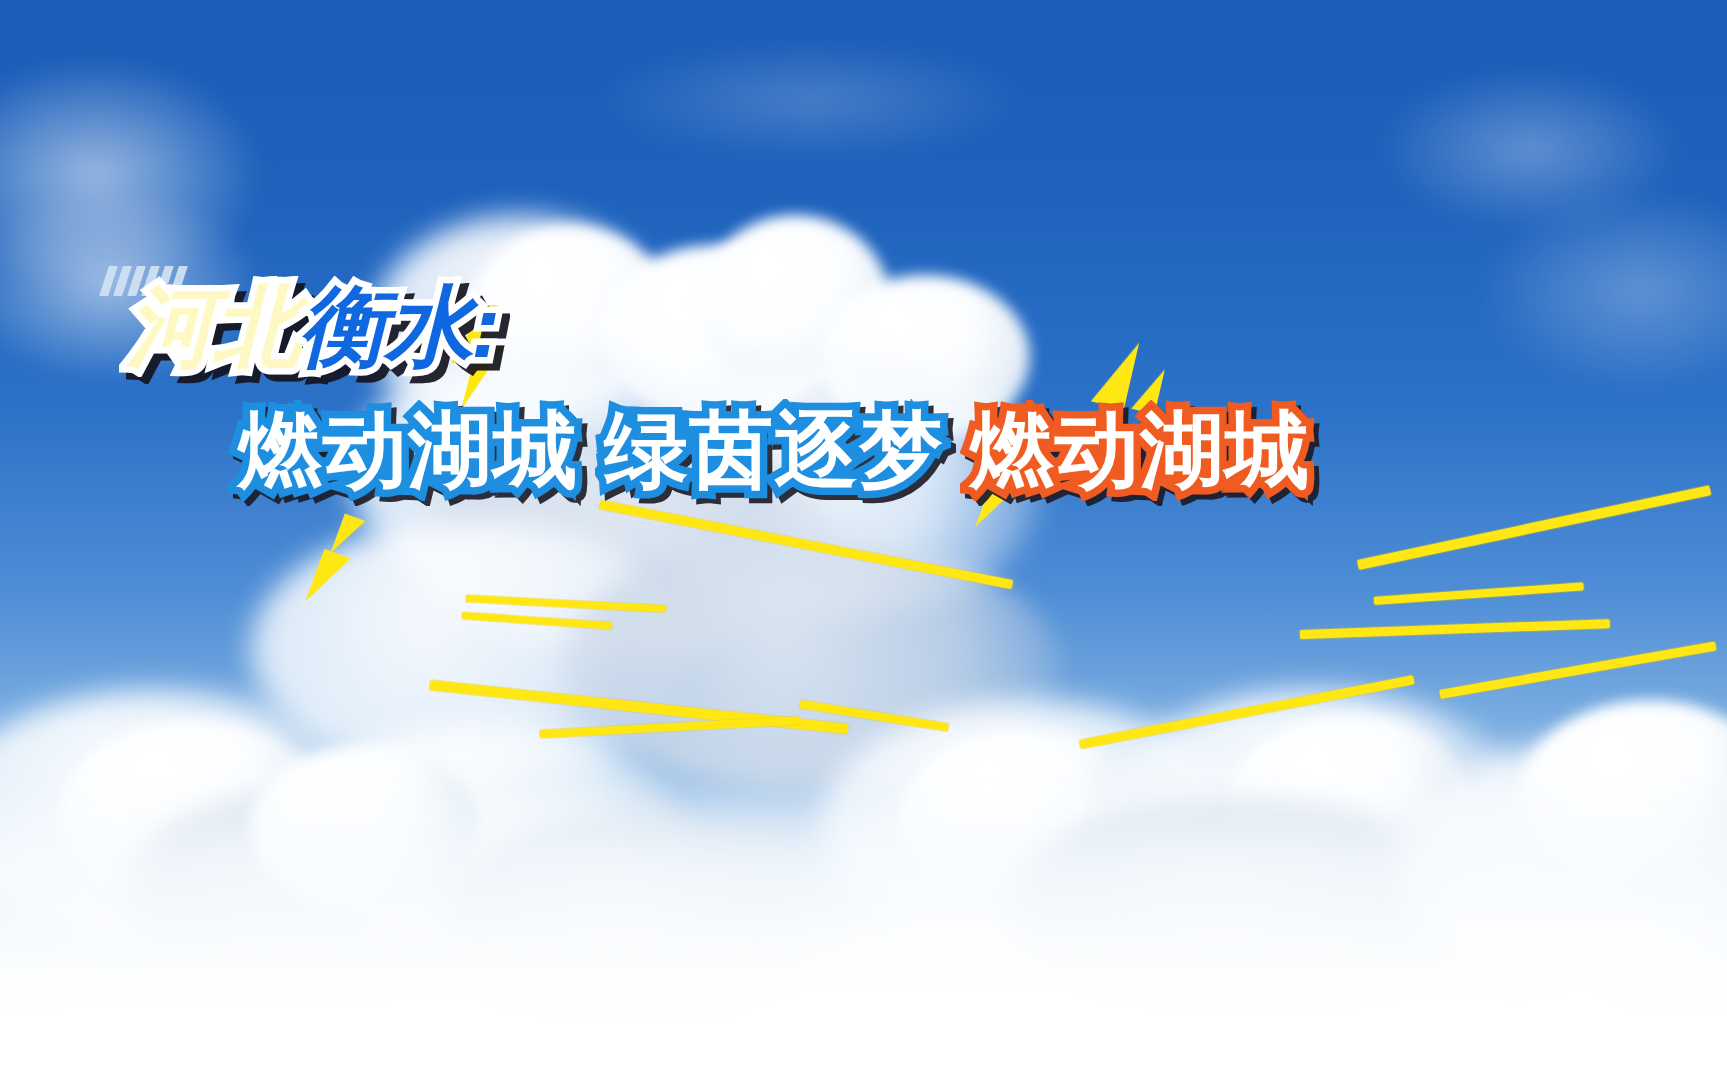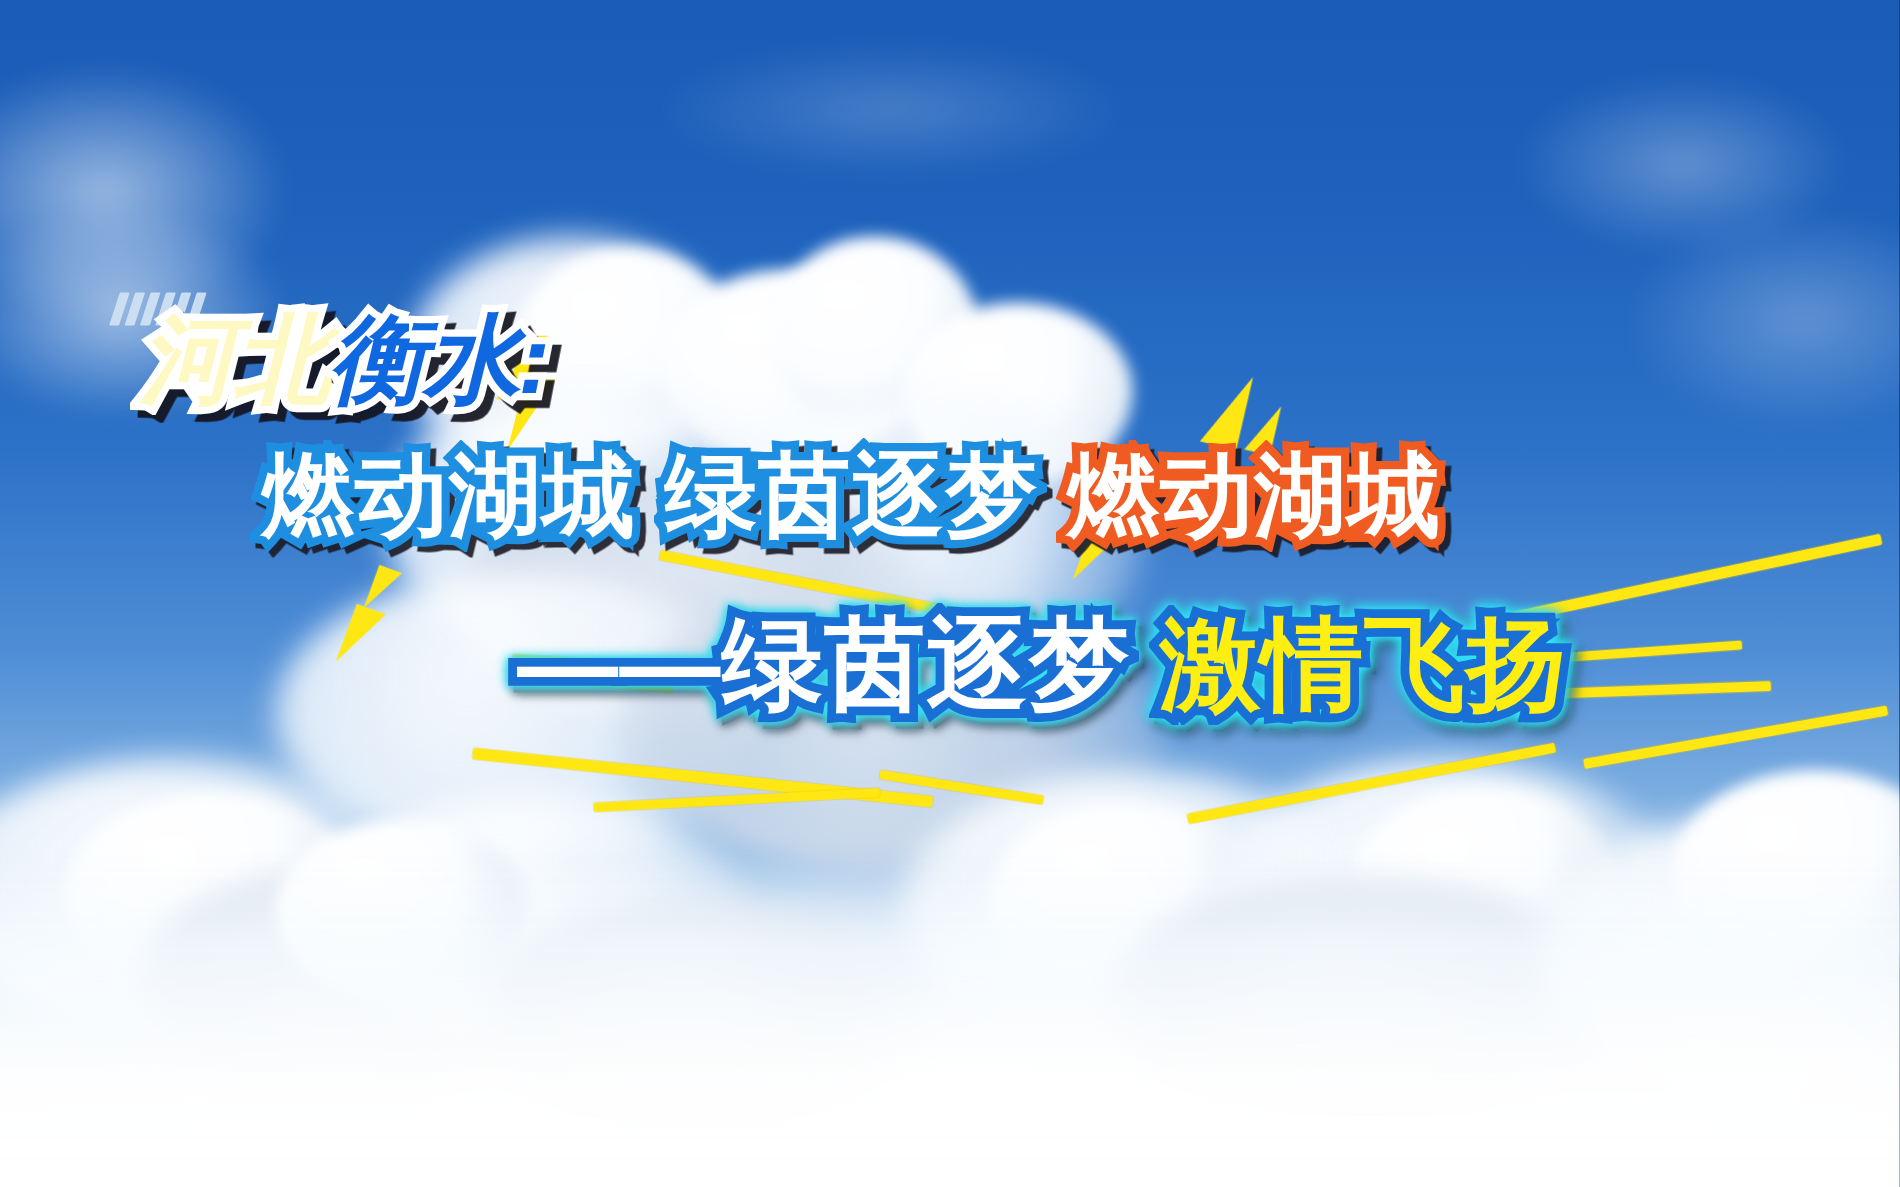--- a/index.html
+++ b/index.html
@@ -200,19 +200,16 @@
   <div class="titleblock">
 
     <div class="tline l1">
       <span class="red">河北</span><span class="blue">衡水:</span>
     </div>
 
     <div class="tline l2">
       <span class="wb">燃动湖城</span><span class="gap"></span><span class="wb">绿茵逐梦</span><span class="gap"></span><span class="wo">燃动湖城</span>
     </div>
 
-    <div class="tline l3">
-      <span class="wb2">——绿茵逐梦</span><span class="gap"></span><span class="yb">激情飞扬</span>
-    </div>
 
   </div>
 
 </div>
 
 </body></html>

